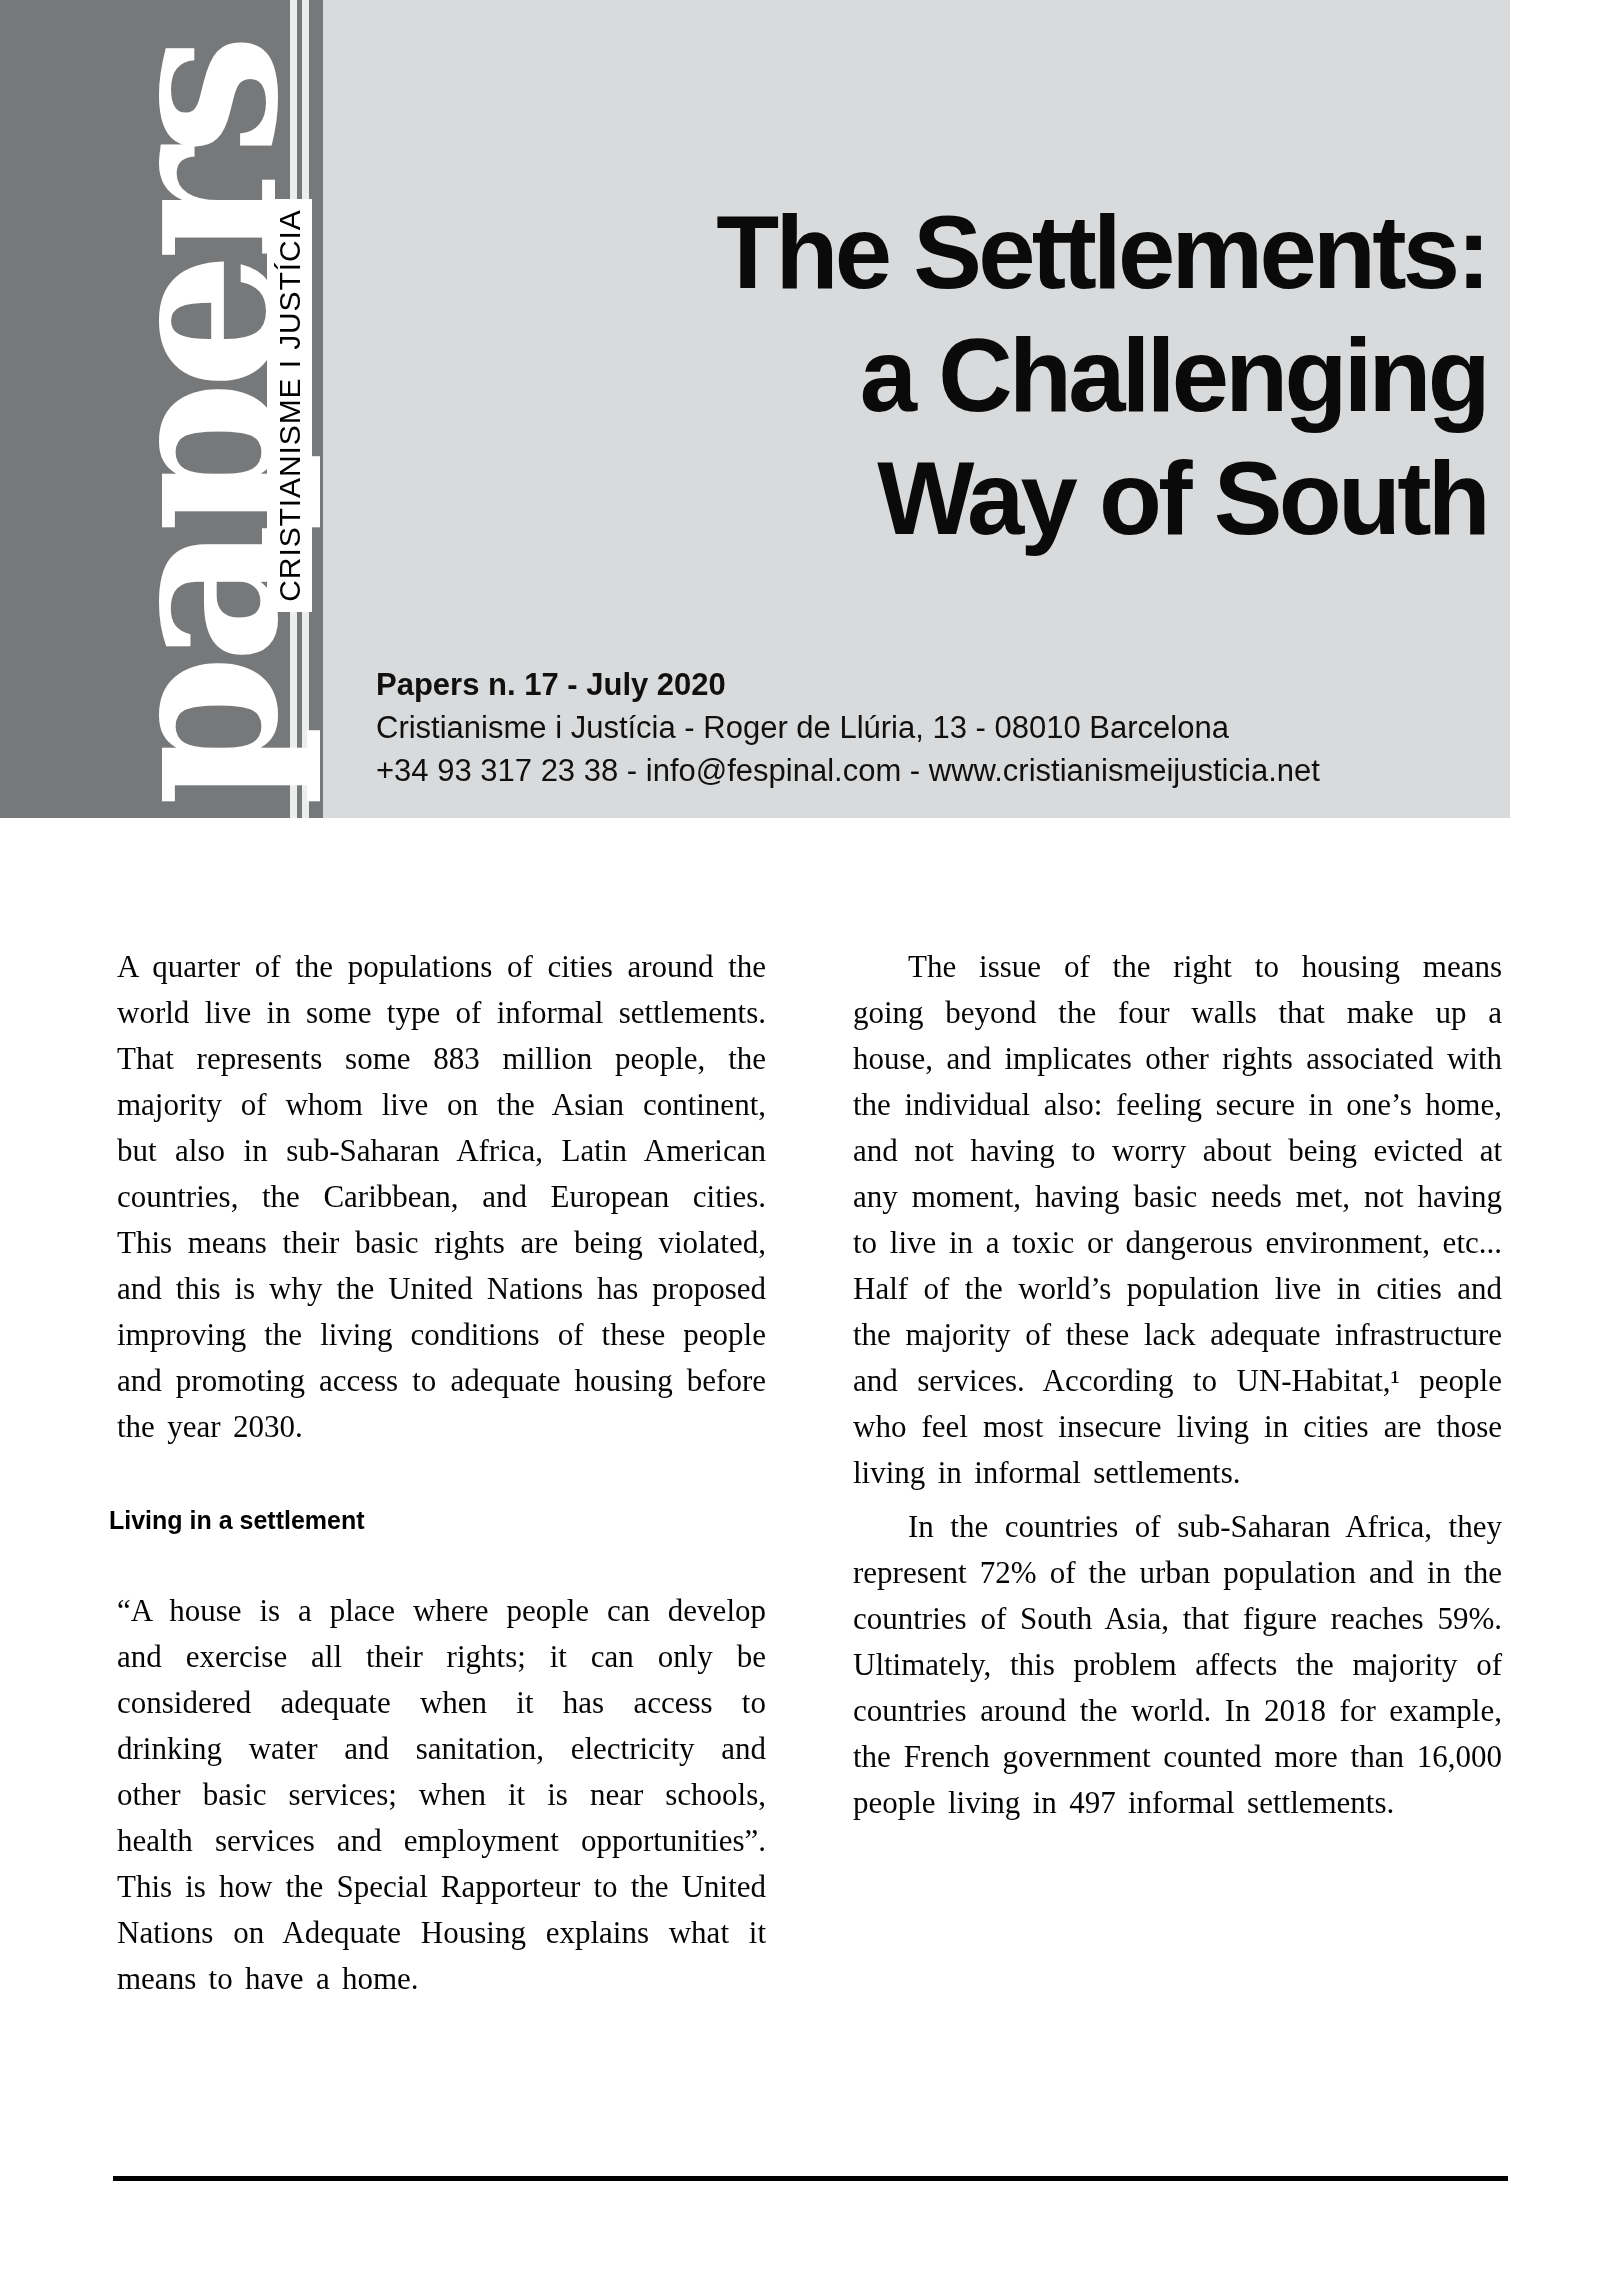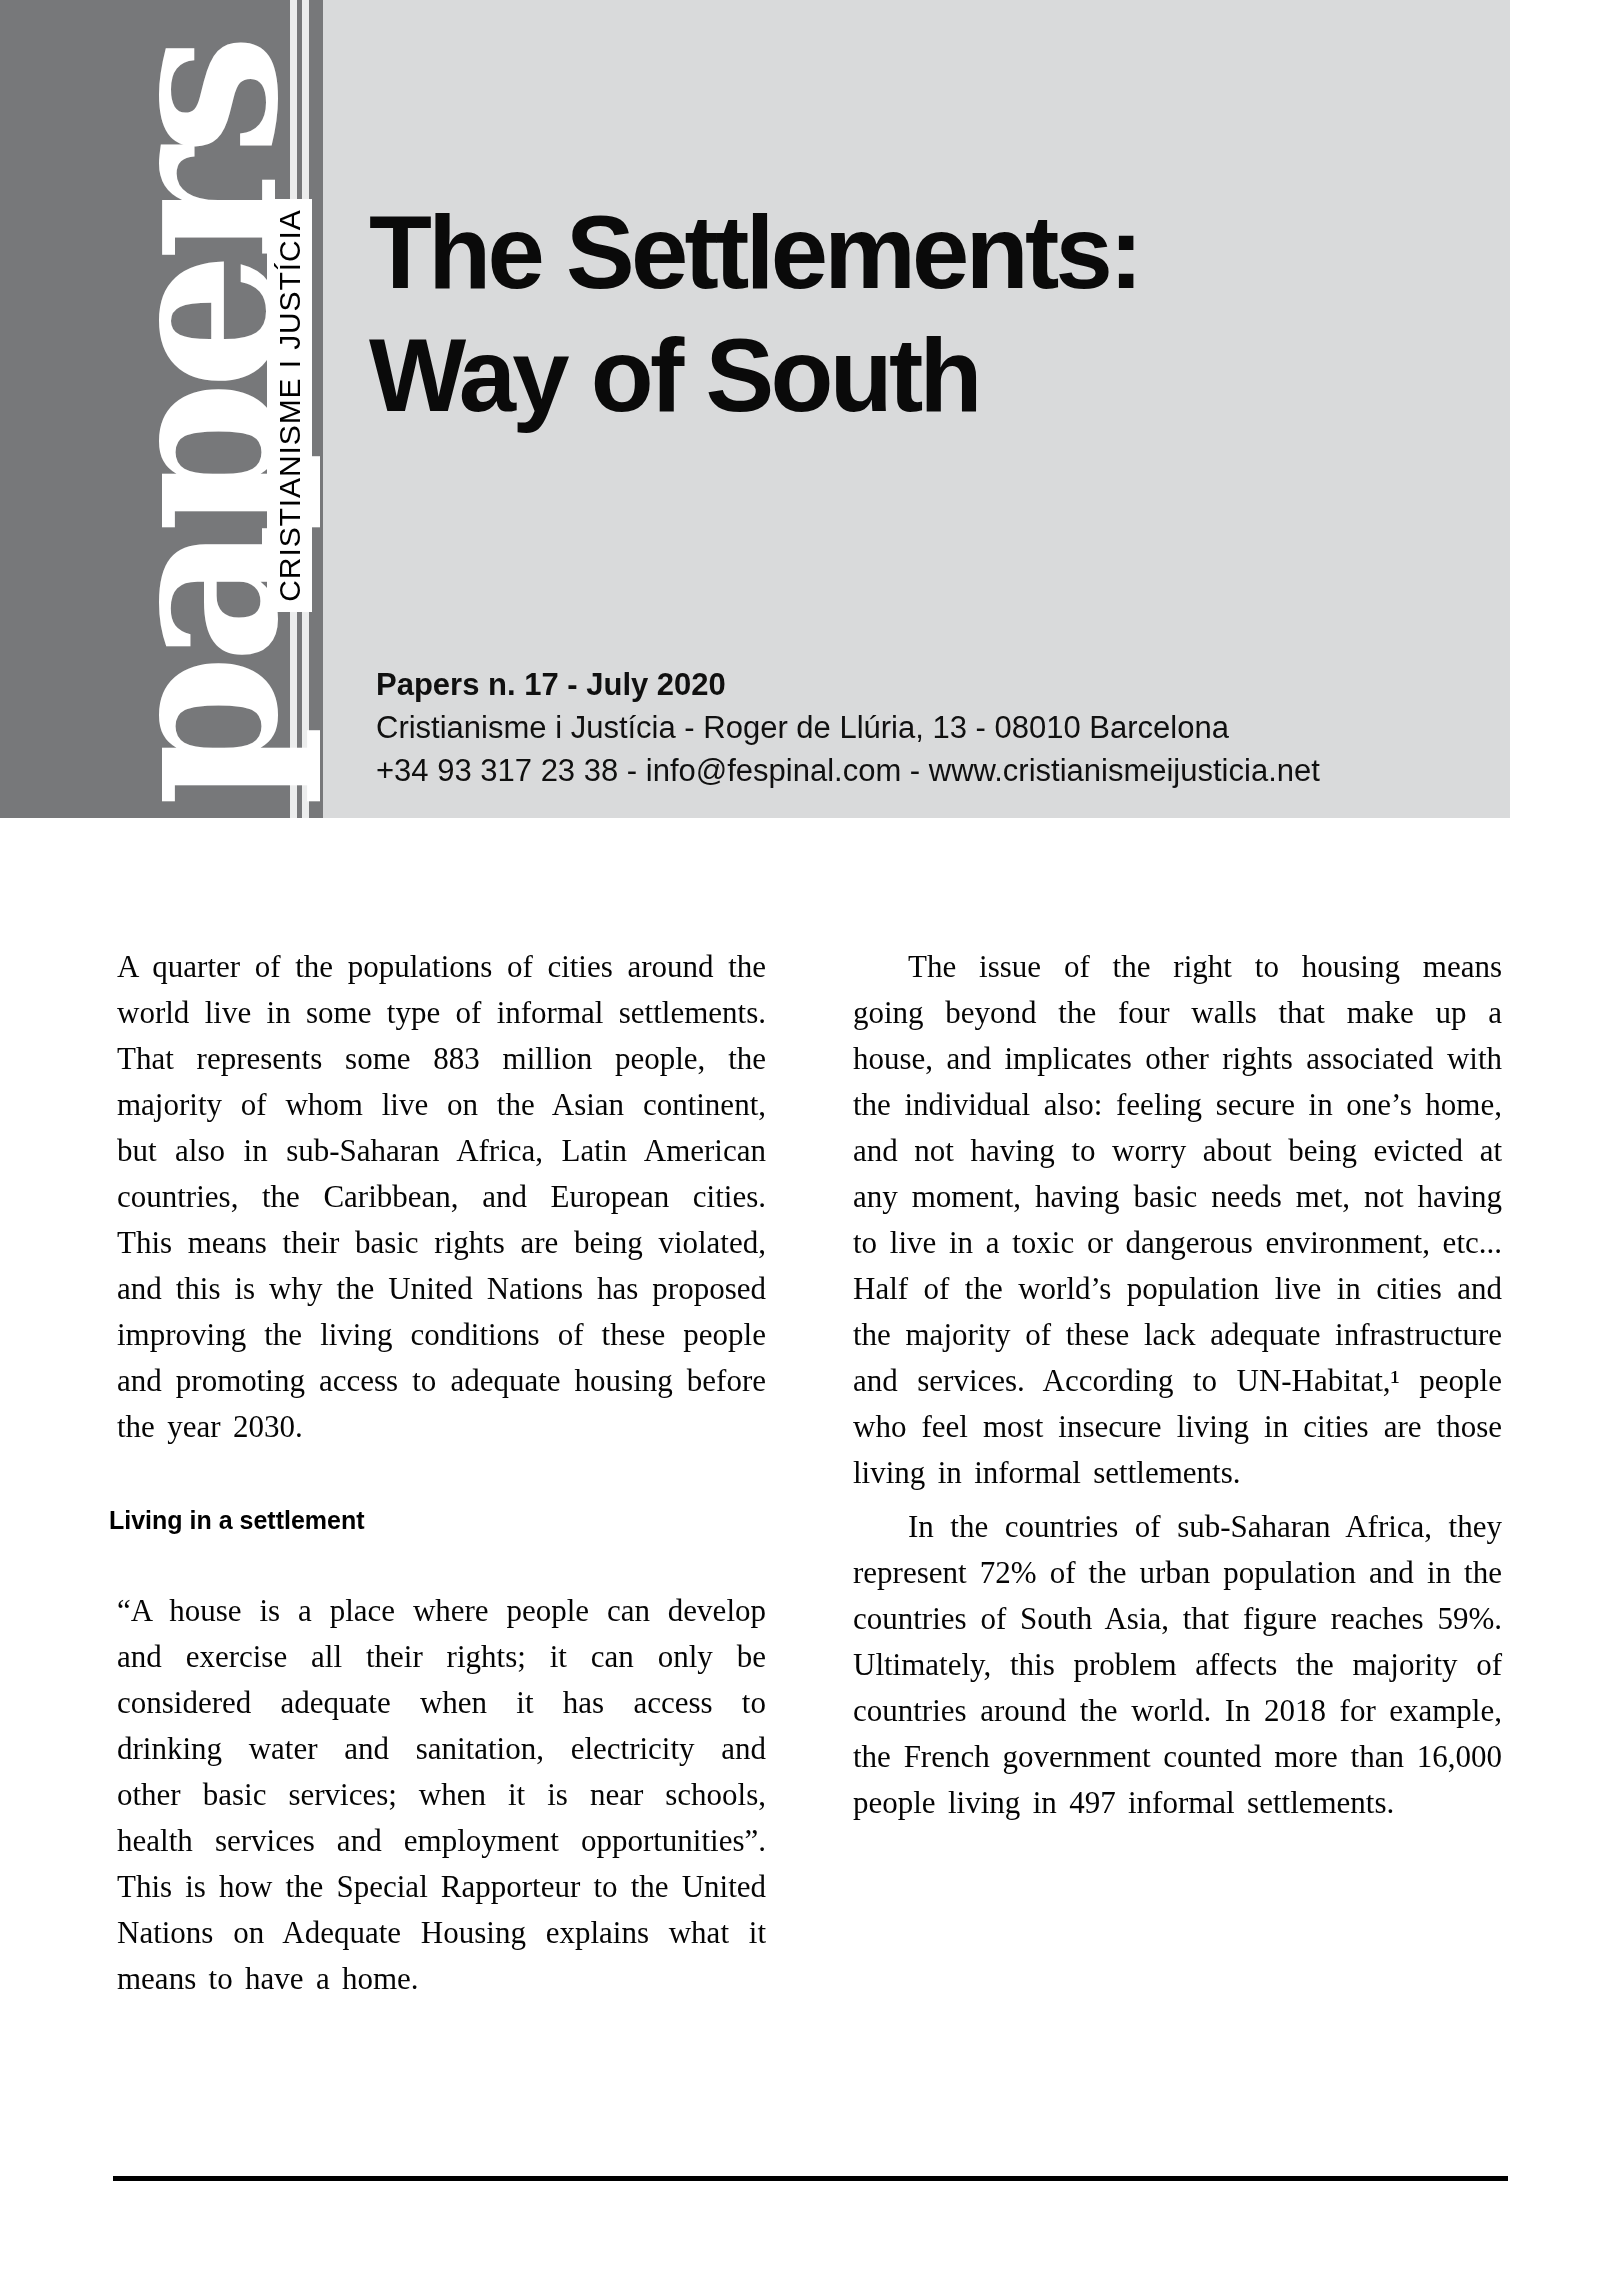--- a/index.html
+++ b/index.html
@@ -46,20 +46,21 @@
     font-family:"Liberation Sans", sans-serif;
     font-size:30px;line-height:45px;
     letter-spacing:0.9px;
     color:#000000;
     text-align:center;
     white-space:nowrap;
   }
   
   .title{
     position:absolute;left:369px;right:126px;top:191px;
+    text-align:right;
     font-family:"Liberation Sans", sans-serif;
     font-weight:bold;
     font-size:103px;line-height:123px;
     letter-spacing:-3.7px;
     color:#0a0a0a;
   }
   .title .tline{display:block;}
   
   .pub-info{
     position:absolute;left:376px;top:663px;
@@ -103,20 +104,21 @@
   <div class="banner-dark"></div>
   <div class="panel-light"></div>
   <div class="stripe s1"></div>
   <div class="stripe s2"></div>
   <div class="logo-rot">papers</div>
   <div class="cj-box"></div>
   <div class="cj-rot">CRISTIANISME I JUSTÍCIA</div>
 
   <h1 class="title" style="margin:0;">
     <span class="tline">The Settlements:</span>
+    <span class="tline">a Challenging</span>
     <span class="tline">Way of South</span>
   </h1>
 
   <div class="pub-info">
     <div class="bold">Papers n. 17 - July 2020</div>
     <div>Cristianisme i Justícia - Roger de Llúria, 13 - 08010 Barcelona</div>
     <div>+34 93 317 23 38 - info@fespinal.com - www.cristianismeijusticia.net</div>
   </div>
 
   <div class="col col1">

